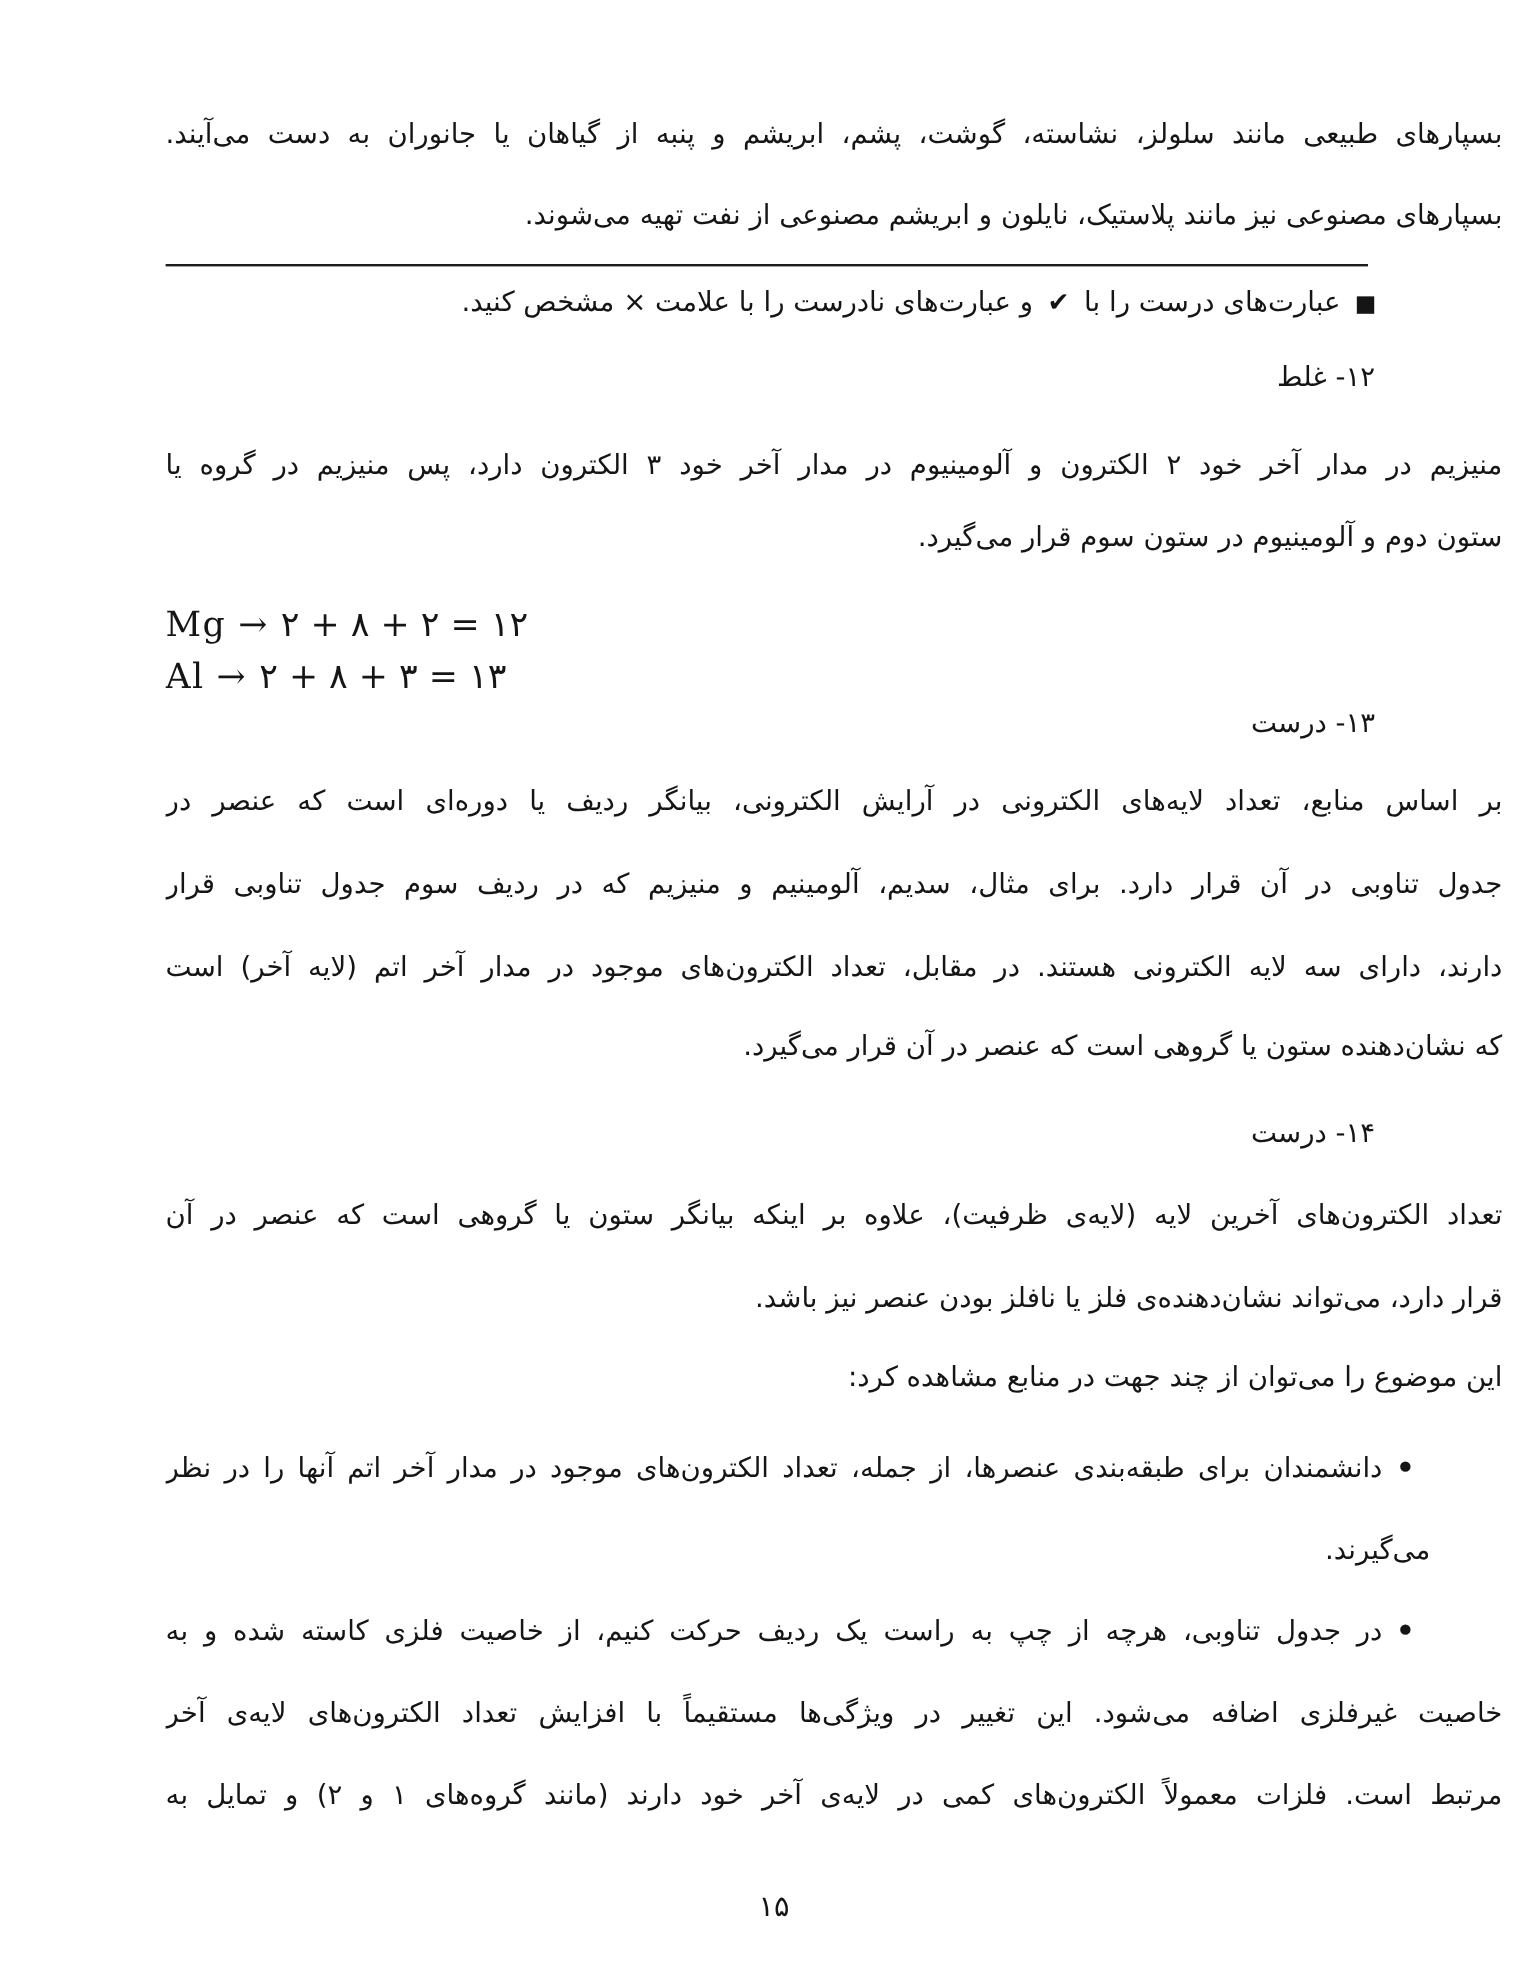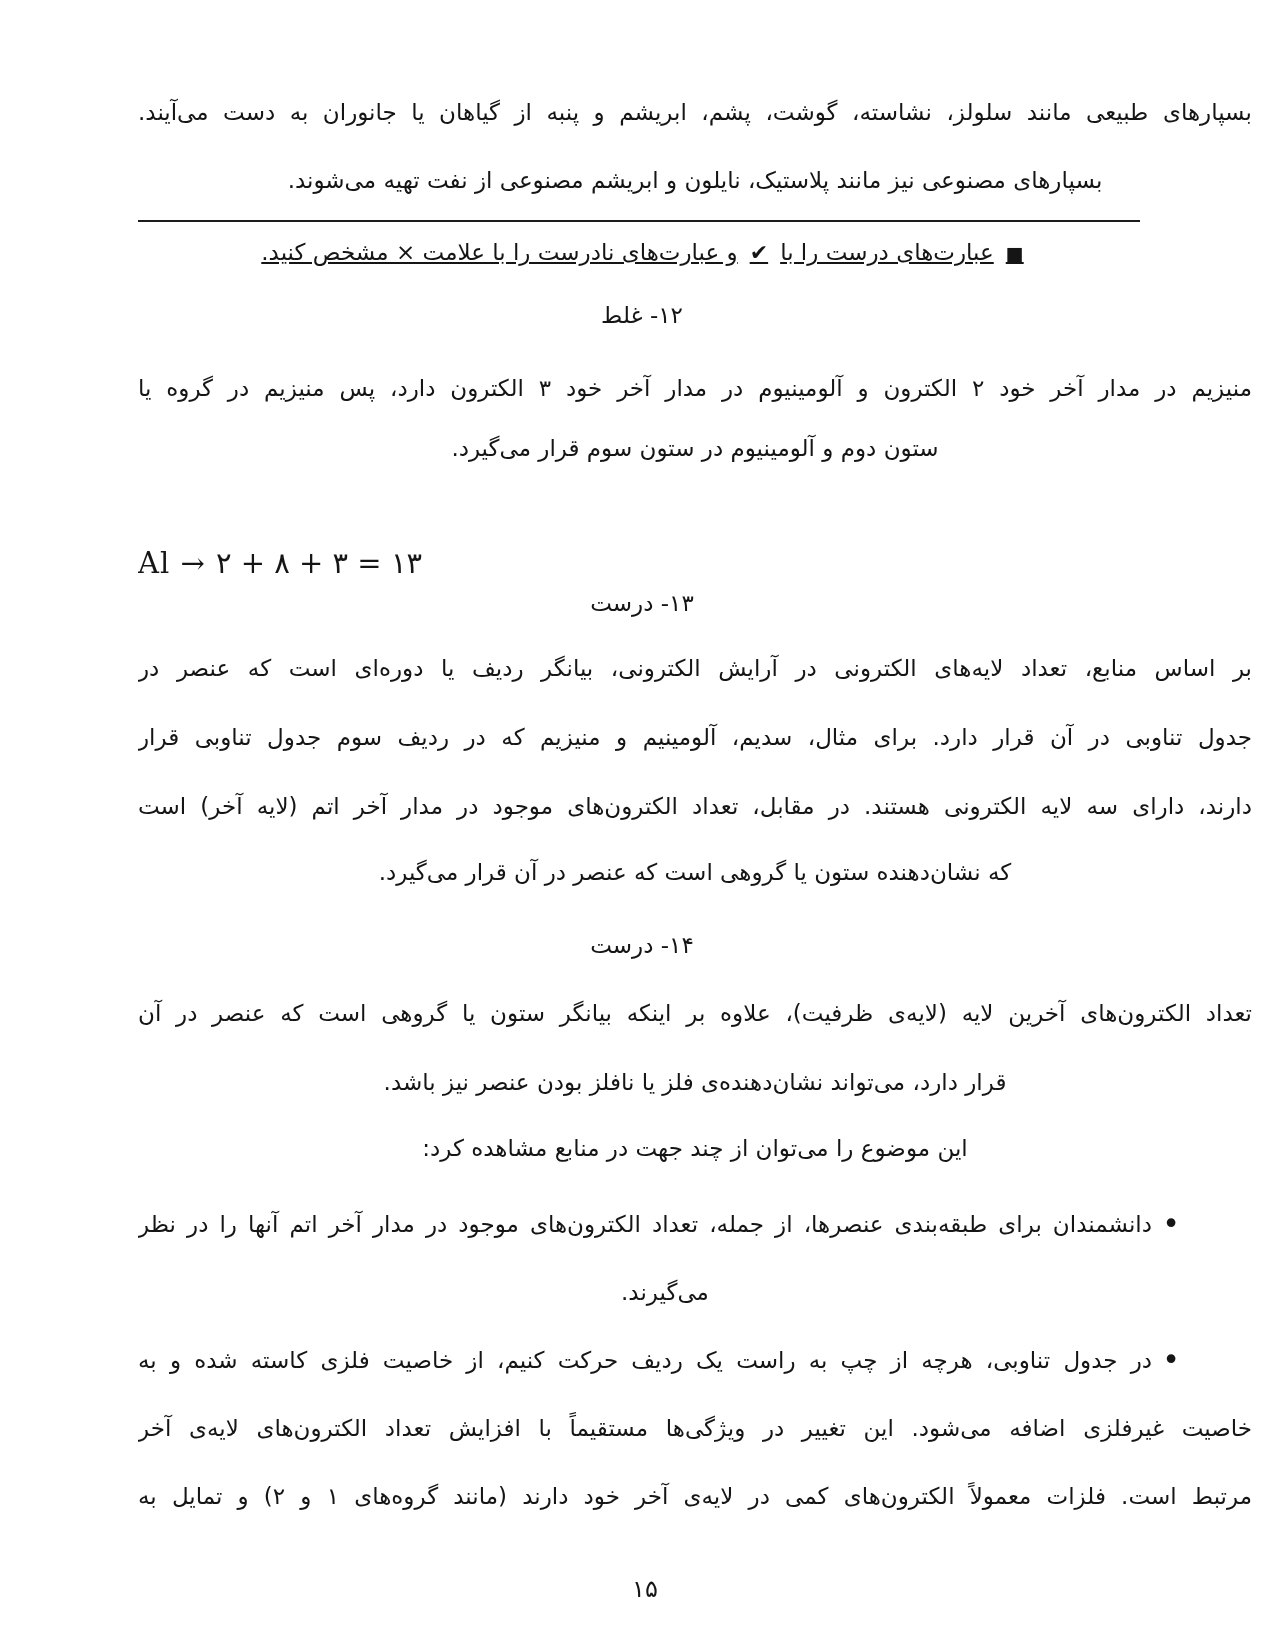--- a/index.html
+++ b/index.html
@@ -7,23 +7,23 @@
     position:relative; width:1275px; height:1650px; margin:0 auto;
     background:#ffffff; overflow:hidden; direction:rtl;
     font-family:"DejaVu Sans", sans-serif; color:#151515;
   }
   .doc { position:absolute; left:138px; top:0; width:1114px; height:100%; }
   .line {
     position:absolute; left:0; right:0; height:48px; line-height:48px;
     font-size:23px; overflow:hidden;
   }
   .full  { text-align:justify; text-align-last:justify; }
-  .start { text-align:center; white-space:nowrap; }
+  .start { text-align:right; white-space:nowrap; }
   .head  { padding-right:106px; }
-  .instr { padding-right:105px;text-decoration:underline; }
+  .instr { padding-right:105px; }
   .hang  { padding-right:60px; }
   .bullet-line { padding-right:100px; }
   .dot { position:absolute; right:72px; top:0; font-size:30px; line-height:48px; }
   .marker { font-size:19px; margin-left:12px; }
   .check  { margin:0 12px; font-size:22px; }
   .bold { font-weight:400; }
   .formula {
     direction:ltr; text-align:left; white-space:nowrap;
     font-family:"DejaVu Serif","DejaVu Sans",serif; font-size:29px;
     height:44px; line-height:44px; letter-spacing:1px;
@@ -44,20 +44,21 @@
     <div class="line start" style="top:156px">بسپارهای مصنوعی نیز مانند پلاستیک، نایلون و ابریشم مصنوعی از نفت تهیه می‌شوند.</div>
 
     <div class="rule"></div>
 
     <div class="line start instr" style="top:228px"><span class="marker">■</span><span>عبارت‌های درست را با</span><span class="check">✔</span><span>و عبارت‌های نادرست را با علامت × مشخص کنید.</span></div>
 
     <div class="line start head" style="top:291px">۱۲- غلط</div>
     <div class="line full" style="top:364px">منیزیم در مدار آخر خود ۲ الکترون و آلومینیوم در مدار آخر خود ۳ الکترون دارد، پس منیزیم در گروه یا</div>
     <div class="line start" style="top:424px">ستون دوم و آلومینیوم در ستون سوم قرار می‌گیرد.</div>
 
+    <div class="line formula" style="top:498px">Mg → ۲ + ۸ + ۲ = ۱۲</div>
     <div class="line formula" style="top:541px">Al → ۲ + ۸ + ۳ = ۱۳</div>
 
     <div class="line start head" style="top:579px">۱۳- درست</div>
     <div class="line full" style="top:644px"><span>بر اساس منابع، </span><span class="bold">تعداد لایه‌های الکترونی</span><span> در آرایش الکترونی، بیانگر </span><span class="bold">ردیف یا دوره‌ای</span><span> است که عنصر در</span></div>
     <div class="line full" style="top:713px">جدول تناوبی در آن قرار دارد. برای مثال، سدیم، آلومینیم و منیزیم که در ردیف سوم جدول تناوبی قرار</div>
     <div class="line full" style="top:782px">دارند، دارای سه لایه الکترونی هستند. در مقابل، تعداد الکترون‌های موجود در مدار آخر اتم (لایه آخر) است</div>
     <div class="line start" style="top:848px">که نشان‌دهنده ستون یا گروهی است که عنصر در آن قرار می‌گیرد.</div>
 
     <div class="line start head" style="top:921px">۱۴- درست</div>
     <div class="line full" style="top:989px">تعداد الکترون‌های آخرین لایه (لایه‌ی ظرفیت)، علاوه بر اینکه بیانگر ستون یا گروهی است که عنصر در آن</div>

